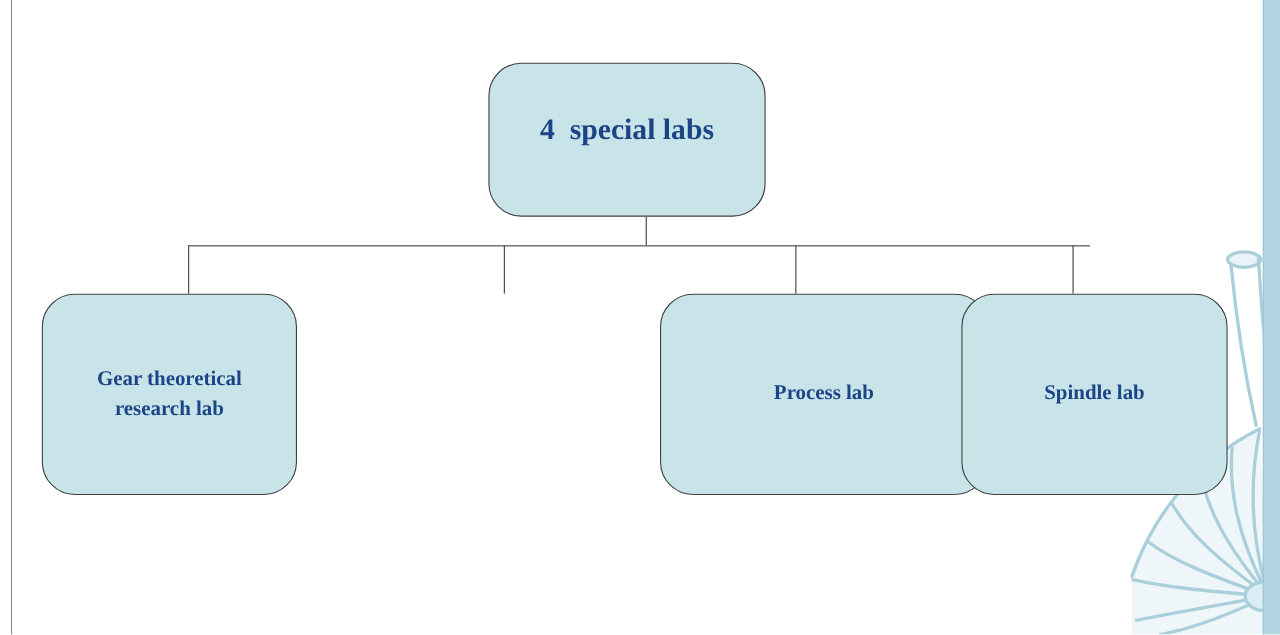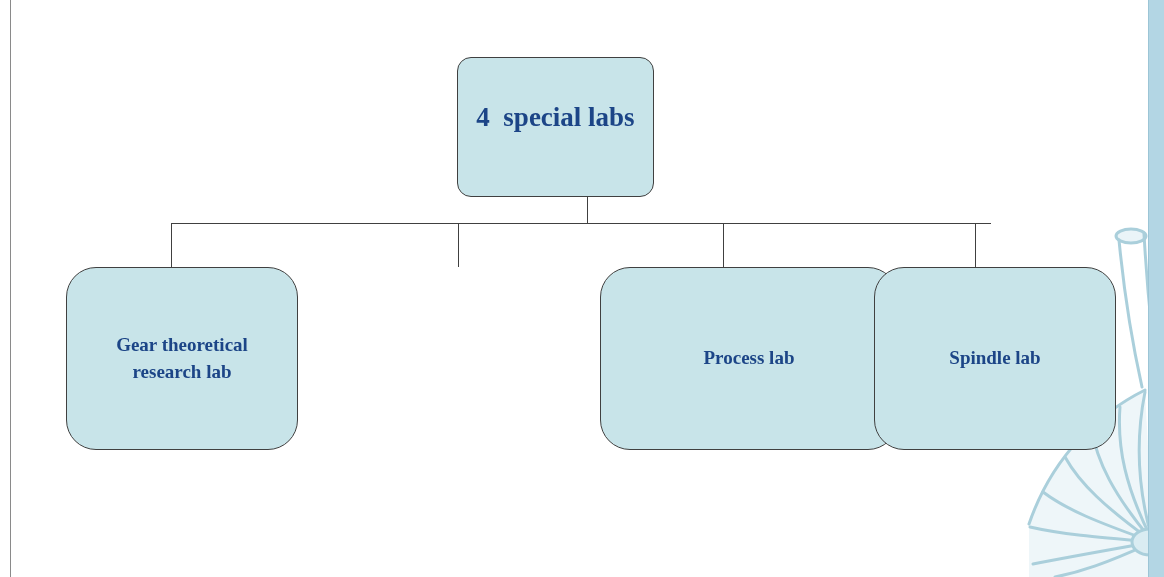--- a/index.html
+++ b/index.html
@@ -44,36 +44,36 @@
     border-radius: 30px;
     display: flex;
     align-items: center;
     justify-content: center;
     text-align: center;
     color: #1c4587;
     font-weight: bold;
     z-index: 2;
   }
   .node-root {
-    left: 457px;
+    left: 444px;
     top: 57px;
-    width: 197px;
+    width: 252px;
     height: 140px;
-    border-radius: 14px;
+    border-radius: 30px;
     font-size: 27px;
     padding-bottom: 20px;
   }
   .node-root .label { white-space: pre-wrap; }
   .node-child {
     top: 267px;
     height: 183px;
     font-size: 19px;
     line-height: 1.4;
   }
-  .node-c1 { left: 66px;  width: 232px; }
+  .node-c1 { left: 38px;  width: 232px; }
   .node-c2 { left: 323px; width: 243px; }
   .node-c3 { left: 600px; width: 298px; }
   .node-c4 { left: 874px; width: 242px; }
   .node-c1 .label { max-width: 178px; }
   .node-c2 .label { max-width: 210px; }
   
   .conn {
     position: absolute;
     background: #404040;
     z-index: 1;

